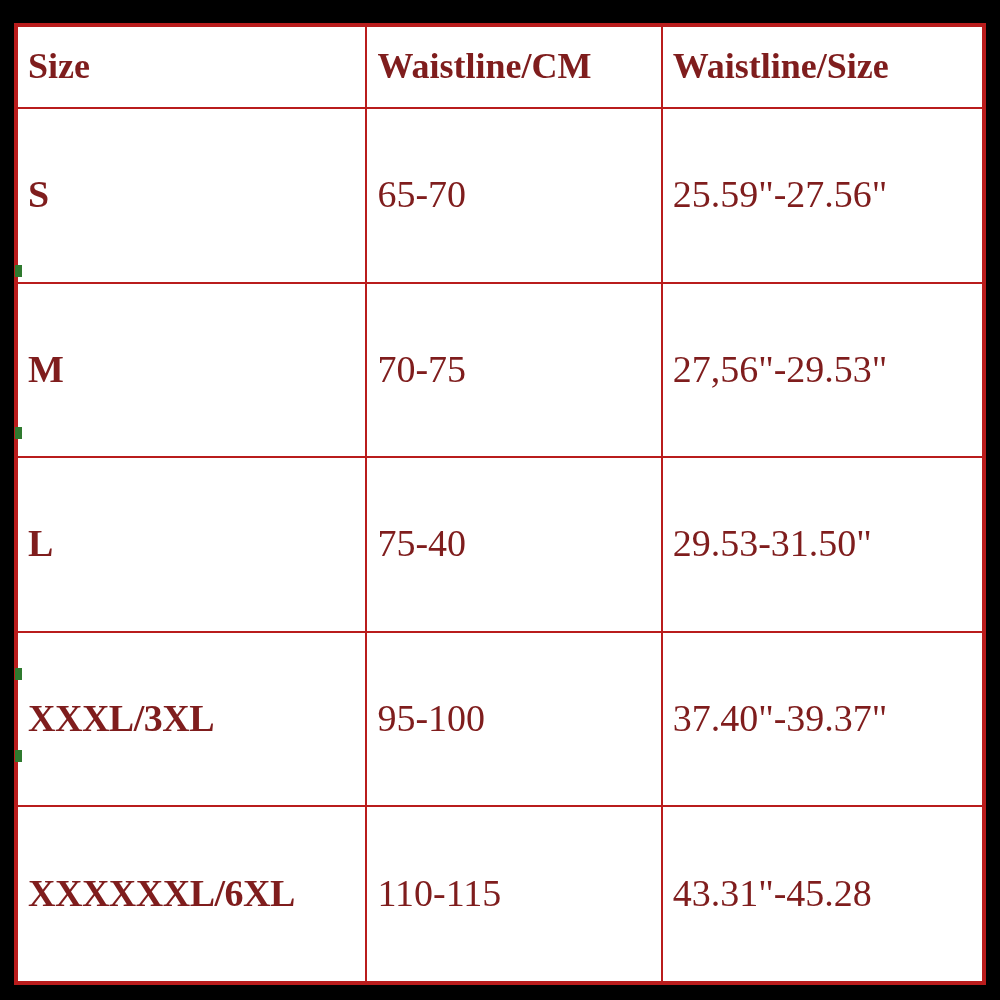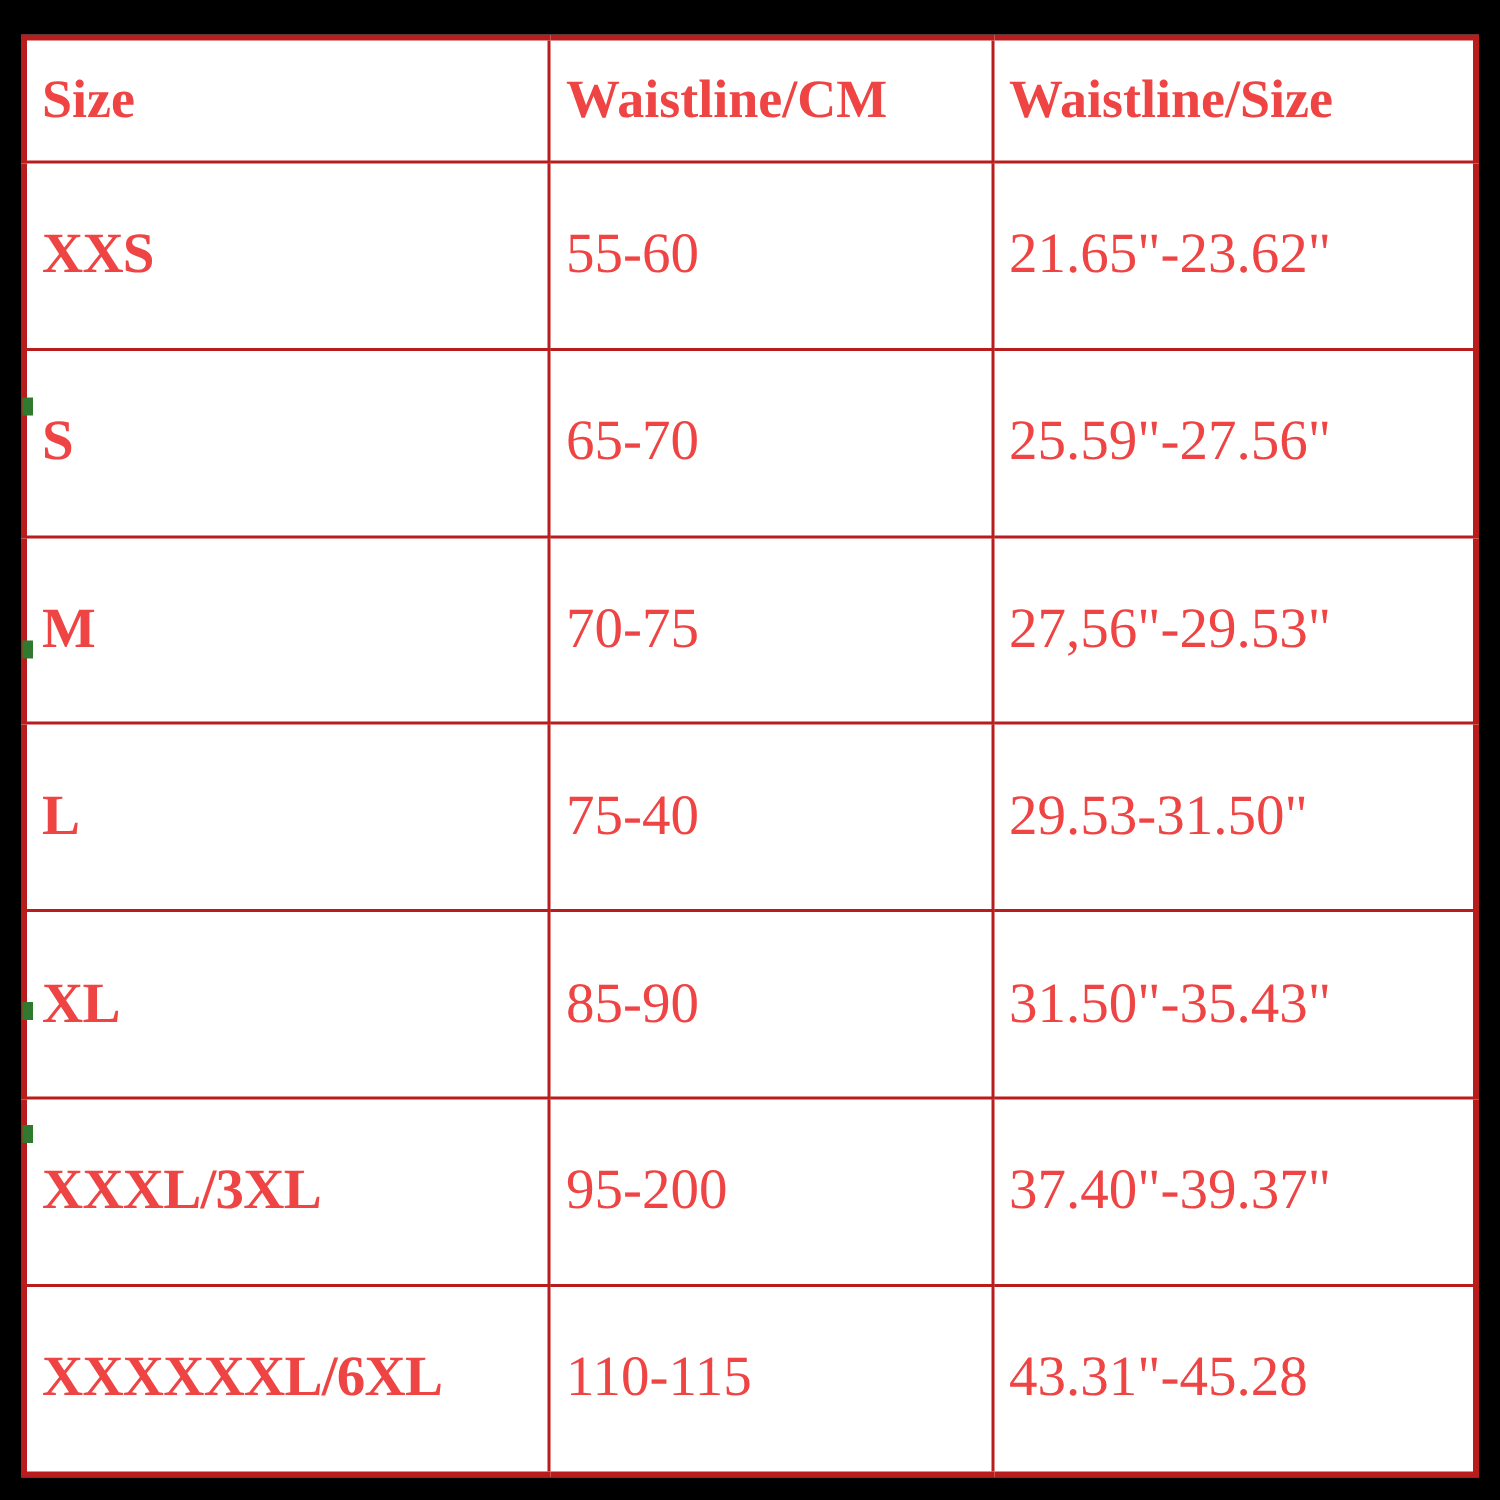--- a/index.html
+++ b/index.html
@@ -39,21 +39,21 @@
   }
   table.size-chart col.c1 { width: 36.2%; }
   table.size-chart col.c2 { width: 30.5%; }
   table.size-chart col.c3 { width: 33.3%; }
 
   table.size-chart th,
   table.size-chart td {
     border: 2px solid #b91c1c;
     padding: 0 0 0 10px;
     vertical-align: middle;
-    color: #ef4444;
+    color: #7f1d1d;
     background: #ffffff;
     line-height: 1.05;
     white-space: nowrap;
     overflow: hidden;
   }
   table.size-chart thead th {
     font-weight: bold;
     font-size: 36px;
     text-align: left;
     height: 80px;
@@ -99,47 +99,37 @@
       </colgroup>
       <thead>
         <tr>
           <th>Size</th>
           <th>Waistline/CM</th>
           <th>Waistline/Size</th>
         </tr>
       </thead>
       <tbody>
         <tr>
-          <td class="size-cell">XXS</td>
-          <td class="val-cell">55-60</td>
-          <td class="val-cell">21.65"-23.62"</td>
-        </tr>
-        <tr>
           <td class="size-cell">S</td>
           <td class="val-cell">65-70</td>
           <td class="val-cell">25.59"-27.56"</td>
         </tr>
         <tr>
           <td class="size-cell">M</td>
           <td class="val-cell">70-75</td>
           <td class="val-cell">27,56"-29.53"</td>
         </tr>
         <tr>
           <td class="size-cell">L</td>
           <td class="val-cell">75-40</td>
           <td class="val-cell">29.53-31.50"</td>
         </tr>
         <tr>
-          <td class="size-cell">XL</td>
-          <td class="val-cell">85-90</td>
-          <td class="val-cell">31.50"-35.43"</td>
-        </tr>
-        <tr>
           <td class="size-cell">XXXL/3XL</td>
-          <td class="val-cell">95-200</td>
+          <td class="val-cell">95-100</td>
           <td class="val-cell">37.40"-39.37"</td>
         </tr>
         <tr>
           <td class="size-cell">XXXXXXL/6XL</td>
           <td class="val-cell">110-115</td>
           <td class="val-cell">43.31"-45.28</td>
         </tr>
       </tbody>
     </table>
   </div>

